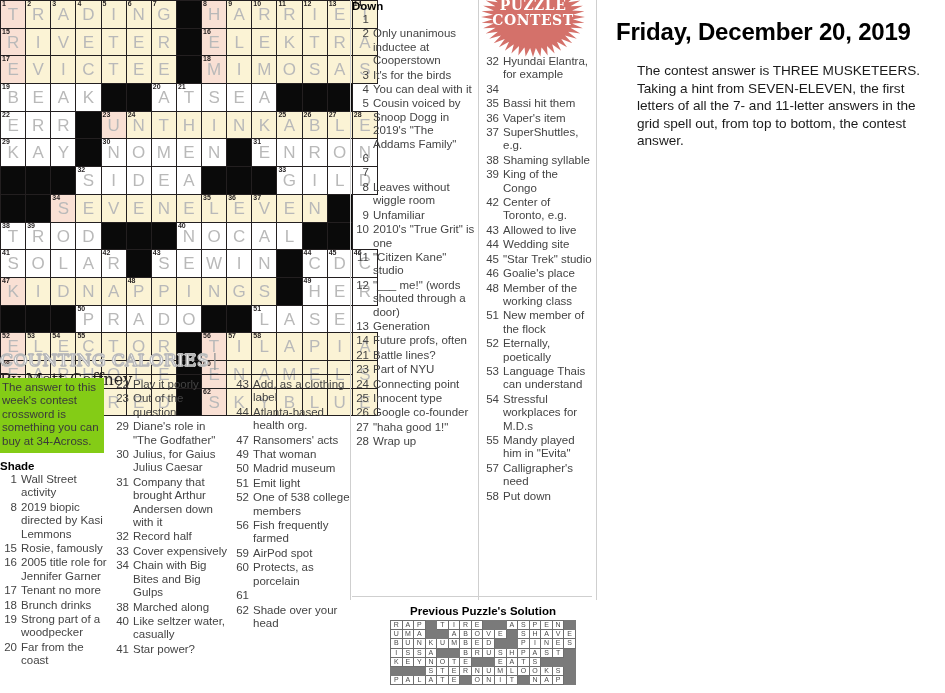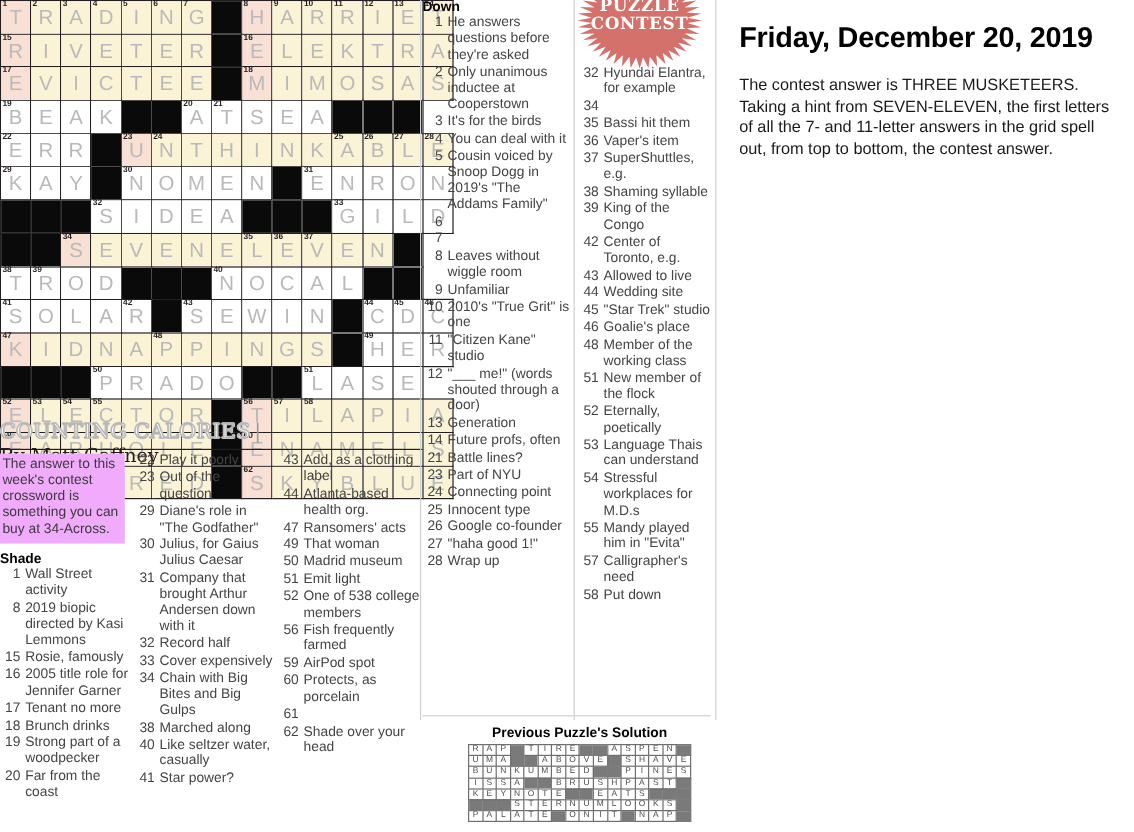--- a/index.html
+++ b/index.html
@@ -29,21 +29,21 @@
        -webkit-text-stroke:1px #b6b6b6;
        text-shadow:1px 0 0 #c9c9c9,-1px 0 0 #c9c9c9,0 1px 0 #c9c9c9,0 -1px 0 #c9c9c9;
        display:inline-block;vertical-align:bottom;}
   #bar{display:inline-block;color:#9a9a9a;font-size:17px;padding:0 3px;
        vertical-align:bottom;font-family:"DejaVu Serif",serif;}
   #byline{display:inline-block;font-family:"DejaVu Serif",serif;font-size:16px;
        color:#231f20;vertical-align:bottom;}
 
   
   #notebox{position:absolute;left:0;top:378px;width:104px;
-       background:#f0abfc;padding:3px 4px 5px 2px;box-sizing:border-box;
+       background:#84cc16;padding:3px 4px 5px 2px;box-sizing:border-box;
        font-size:11.5px;line-height:13.4px;color:#3a3a3a;}
 
   
   .cluecol{position:absolute;font-size:11.5px;line-height:13.4px;color:#444;}
   .cl{display:flex;margin-bottom:1px;}
   .cl .n{flex:0 0 17px;text-align:right;padding-right:4px;color:#444;}
   .cl .t{flex:1 1 auto;}
   #across-head{position:absolute;left:0;top:460px;font-weight:700;font-size:11.5px;color:#000;}
 
   #col-a1{left:0px;top:473px;width:112px;}
@@ -61,21 +61,21 @@
   
   #badge{position:absolute;left:478px;top:-20px;width:110px;height:78px;}
   #badge .burst{width:110px;height:78px;}
   #badge .txt{position:absolute;left:0;top:18px;width:110px;text-align:center;
        font-family:"DejaVu Serif",serif;font-weight:700;font-size:14px;
        line-height:15px;color:#fff;letter-spacing:.5px;}
 
   
   #rpanel{position:absolute;left:616px;top:18px;width:320px;}
   #rdate{font-size:24px;font-weight:700;color:#000;letter-spacing:-.2px;}
-  #rbody{margin-top:16px;font-size:13.6px;line-height:17.6px;color:#1a1a1a;}
+  #rbody{margin-top:16px;font-size:13.6px;line-height:17.6px;color:#1a1a1a;margin-left:21px;}
 
   
   #prev{position:absolute;left:390px;top:605px;width:186px;}
   #prevhead{text-align:center;font-weight:700;font-size:11.5px;color:#000;
        margin-bottom:3px;}
   table.mini{border-collapse:collapse;table-layout:fixed;margin:0 auto;}
   table.mini td{width:11px;height:8.2px;border:1px solid #6e6e6e;padding:0;
        text-align:center;font-size:7px;line-height:8px;color:#4a4a4a;
        font-family:"Liberation Sans",sans-serif;background:#fff;}
   table.mini td.mb{background:#7a7a7a;border-color:#7a7a7a;}
@@ -908,21 +908,20 @@
     <div class="cl">
       <span class="n">62</span>
       <span class="t">Shade over your head</span>
     </div>
   </div>
 
 <div id="down-head">Down</div>
 <div class="cluecol" id="col-d1">
     <div class="cl">
       <span class="n">1</span>
-      <span class="t">He answers questions before they're asked</span>
     </div>
     <div class="cl">
       <span class="n">2</span>
       <span class="t">Only unanimous inductee at Cooperstown</span>
     </div>
     <div class="cl">
       <span class="n">3</span>
       <span class="t">It's for the birds</span>
     </div>
     <div class="cl">

